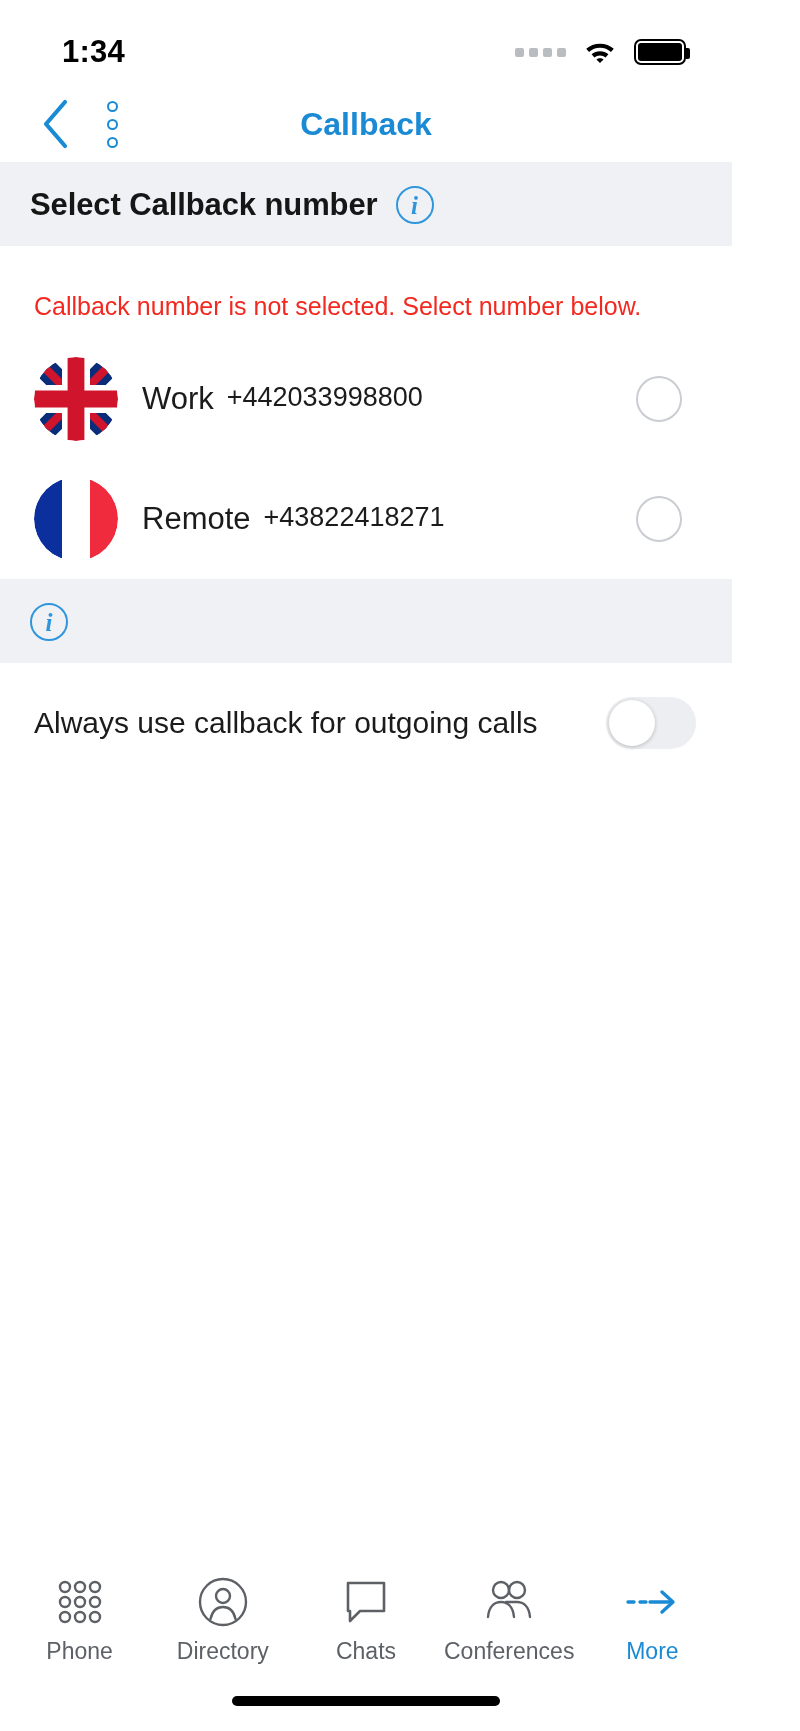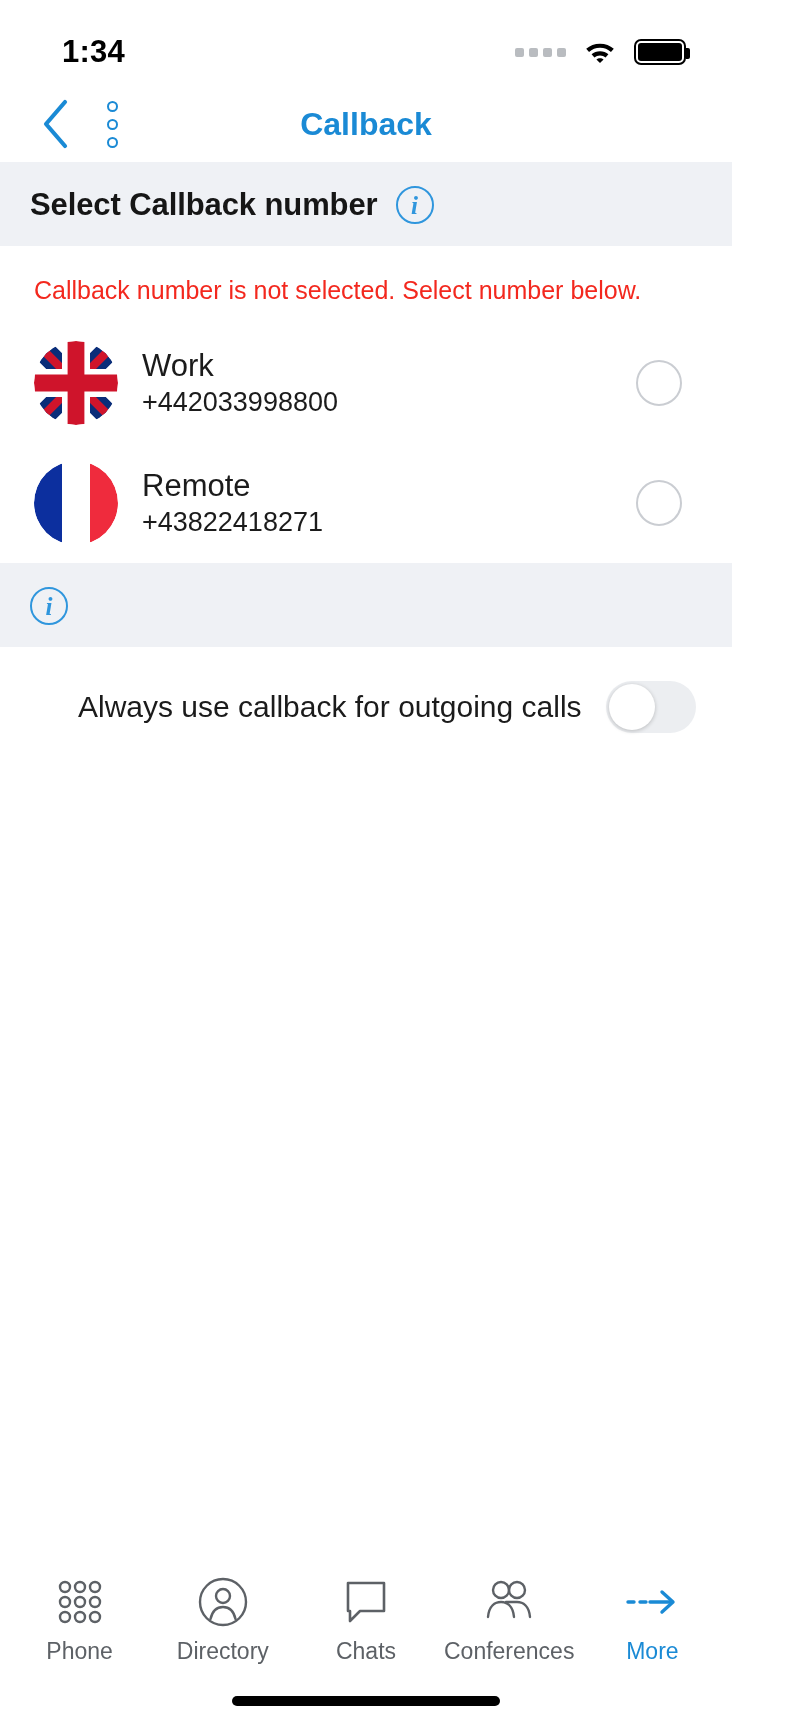--- a/index.html
+++ b/index.html
@@ -89,51 +89,51 @@
     width:38px; height:38px; flex:0 0 auto;
     border:2.2px solid #2f96dd; border-radius:50%;
     display:flex; align-items:center; justify-content:center;
     font-family:"Liberation Serif", serif;
     font-style:italic; font-size:25px; font-weight:600; color:#2f96dd;
     line-height:1; cursor:pointer;
   }
 
   
   .warning {
-    padding:30px 30px 18px 34px;
+    padding:46px 30px 18px 34px;
     font-size:25px; color:#f3281e; background:#fff;
     flex:0 0 auto;
   }
 
   
   .numbers { background:#fff; flex:0 0 auto; }
   .num-row {
     display:flex; align-items:center;
     padding:18px 34px 18px 34px;
     gap:24px; cursor:pointer; min-height:120px;
   }
   .flag {
     width:84px; height:84px; border-radius:50%;
     flex:0 0 auto; overflow:hidden;
     display:block;
   }
-  .num-text { flex:1 1 auto; display:flex; flex-direction:column; gap:4px; }
+  .num-text { flex:1 1 auto; display:flex; flex-direction:row; gap:13px; }
   .num-label { font-size:31px; color:#1b1b1b; line-height:1.12; }
   .num-value { font-size:27px; color:#1b1b1b; line-height:1.12; }
   .radio {
     width:46px; height:46px; border-radius:50%;
     border:2.2px solid #cacdd2; background:#fff;
     flex:0 0 auto; margin-right:16px; cursor:pointer;
   }
 
   
   .toggle-row {
     background:#fff; flex:0 0 auto;
     display:flex; align-items:center; justify-content:space-between;
-    padding:34px 36px 34px 34px; gap:20px;margin-left:44px;
+    padding:34px 36px 34px 34px; gap:20px;
   }
   .toggle-label { font-size:30px; color:#1b1b1b; }
   .switch {
     width:90px; height:52px; border-radius:26px;
     background:#eceef1; position:relative; flex:0 0 auto; cursor:pointer;
   }
   .switch i {
     position:absolute; top:3px; left:3px;
     width:46px; height:46px; border-radius:50%;
     background:#fff; box-shadow:0 1px 4px rgba(0,0,0,.22);

